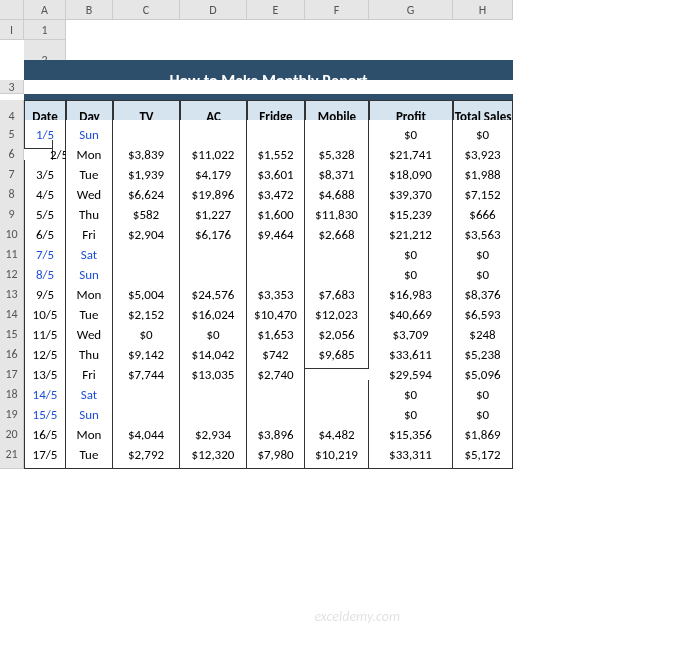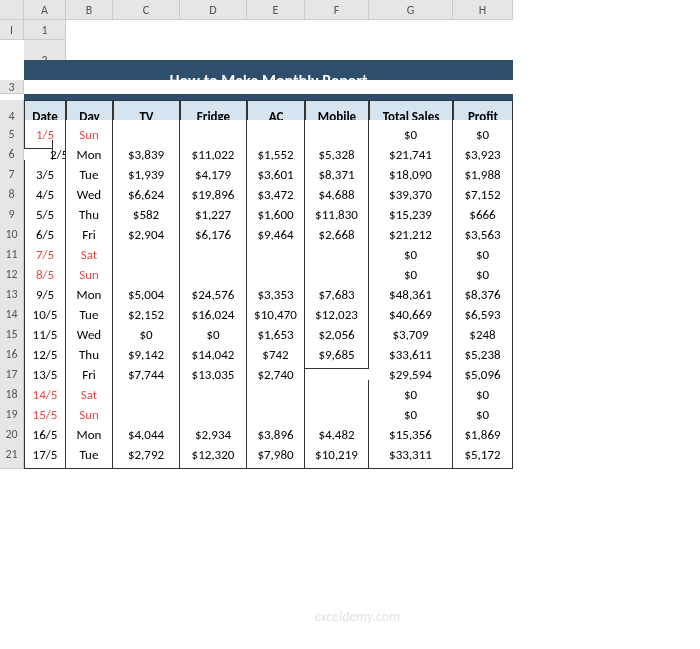--- a/index.html
+++ b/index.html
@@ -69,21 +69,21 @@
       border-right: 1px solid #333;
       border-bottom: 1px solid #333;
       text-align: center;
       display: flex;
       align-items: center;
       justify-content: center;
       font-size: 13px;
       background: #fff;
     }
     .td.firstcol { border-left: 1px solid #333; }
-    .weekend { color: #ef4444; }
+    .weekend { color: #1d4ed8; }
     .watermark {
       position: absolute;
       bottom: 24px;
       right: 300px;
       font-size: 14px;
       color: rgba(0,0,0,0.12);
       font-style: italic;
       pointer-events: none;
     }
   </style>
@@ -118,25 +118,25 @@
     <div class="cell" style="height: 14px;"></div>
     <div class="cell" style="height: 14px;"></div>
     <div class="cell" style="height: 14px;"></div>
     <div class="cell" style="height: 14px;"></div>
     <div class="cell" style="height: 14px;"></div>
     <div class="cell" style="height: 14px;"></div>
     <div class="rowhead" style="height: 32px;">4</div>
     <div class="th" style="height: 32px;">Date</div>
     <div class="th" style="height: 32px;">Day</div>
     <div class="th" style="height: 32px;">TV</div>
+    <div class="th" style="height: 32px;">AC</div>
     <div class="th" style="height: 32px;">Fridge</div>
-    <div class="th" style="height: 32px;">AC</div>
     <div class="th" style="height: 32px;">Mobile</div>
+    <div class="th" style="height: 32px;">Profit</div>
     <div class="th" style="height: 32px;">Total Sales</div>
-    <div class="th" style="height: 32px;">Profit</div>
     <div class="rowhead" style="height: 29px;">5</div>
     <div class="td firstcol weekend" style="height: 29px;">1/5</div>
     <div class="td weekend" style="height: 29px;">Sun</div>
     <div class="td" style="height: 29px;"></div>
     <div class="td" style="height: 29px;"></div>
     <div class="td" style="height: 29px;"></div>
     <div class="td" style="height: 29px;"></div>
     <div class="td" style="height: 29px;">$0</div>
     <div class="td" style="height: 29px;">$0</div>
     <div class="rowhead" style="height: 29px;">6</div>
@@ -202,21 +202,21 @@
     <div class="td" style="height: 29px;"></div>
     <div class="td" style="height: 29px;">$0</div>
     <div class="td" style="height: 29px;">$0</div>
     <div class="rowhead" style="height: 29px;">13</div>
     <div class="td firstcol" style="height: 29px;">9/5</div>
     <div class="td" style="height: 29px;">Mon</div>
     <div class="td" style="height: 29px;">$5,004</div>
     <div class="td" style="height: 29px;">$24,576</div>
     <div class="td" style="height: 29px;">$3,353</div>
     <div class="td" style="height: 29px;">$7,683</div>
-    <div class="td" style="height: 29px;">$48,361</div>
+    <div class="td" style="height: 29px;">$16,983</div>
     <div class="td" style="height: 29px;">$8,376</div>
     <div class="rowhead" style="height: 29px;">14</div>
     <div class="td firstcol" style="height: 29px;">10/5</div>
     <div class="td" style="height: 29px;">Tue</div>
     <div class="td" style="height: 29px;">$2,152</div>
     <div class="td" style="height: 29px;">$16,024</div>
     <div class="td" style="height: 29px;">$10,470</div>
     <div class="td" style="height: 29px;">$12,023</div>
     <div class="td" style="height: 29px;">$40,669</div>
     <div class="td" style="height: 29px;">$6,593</div>

